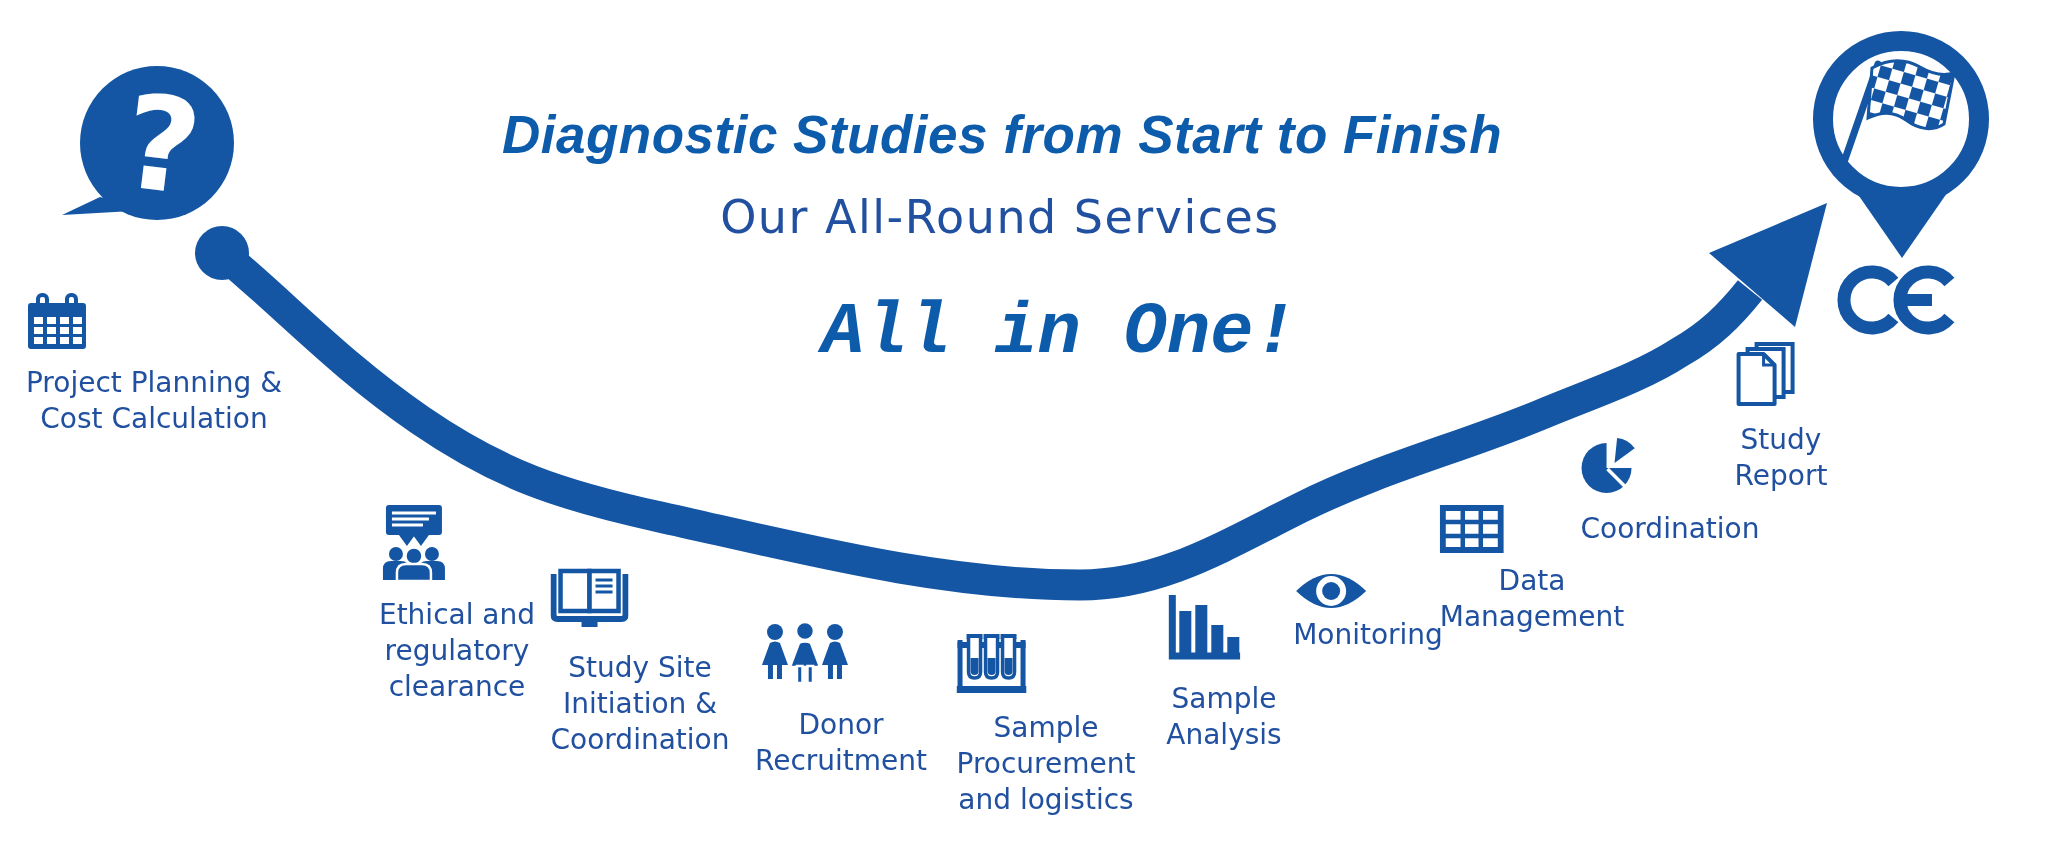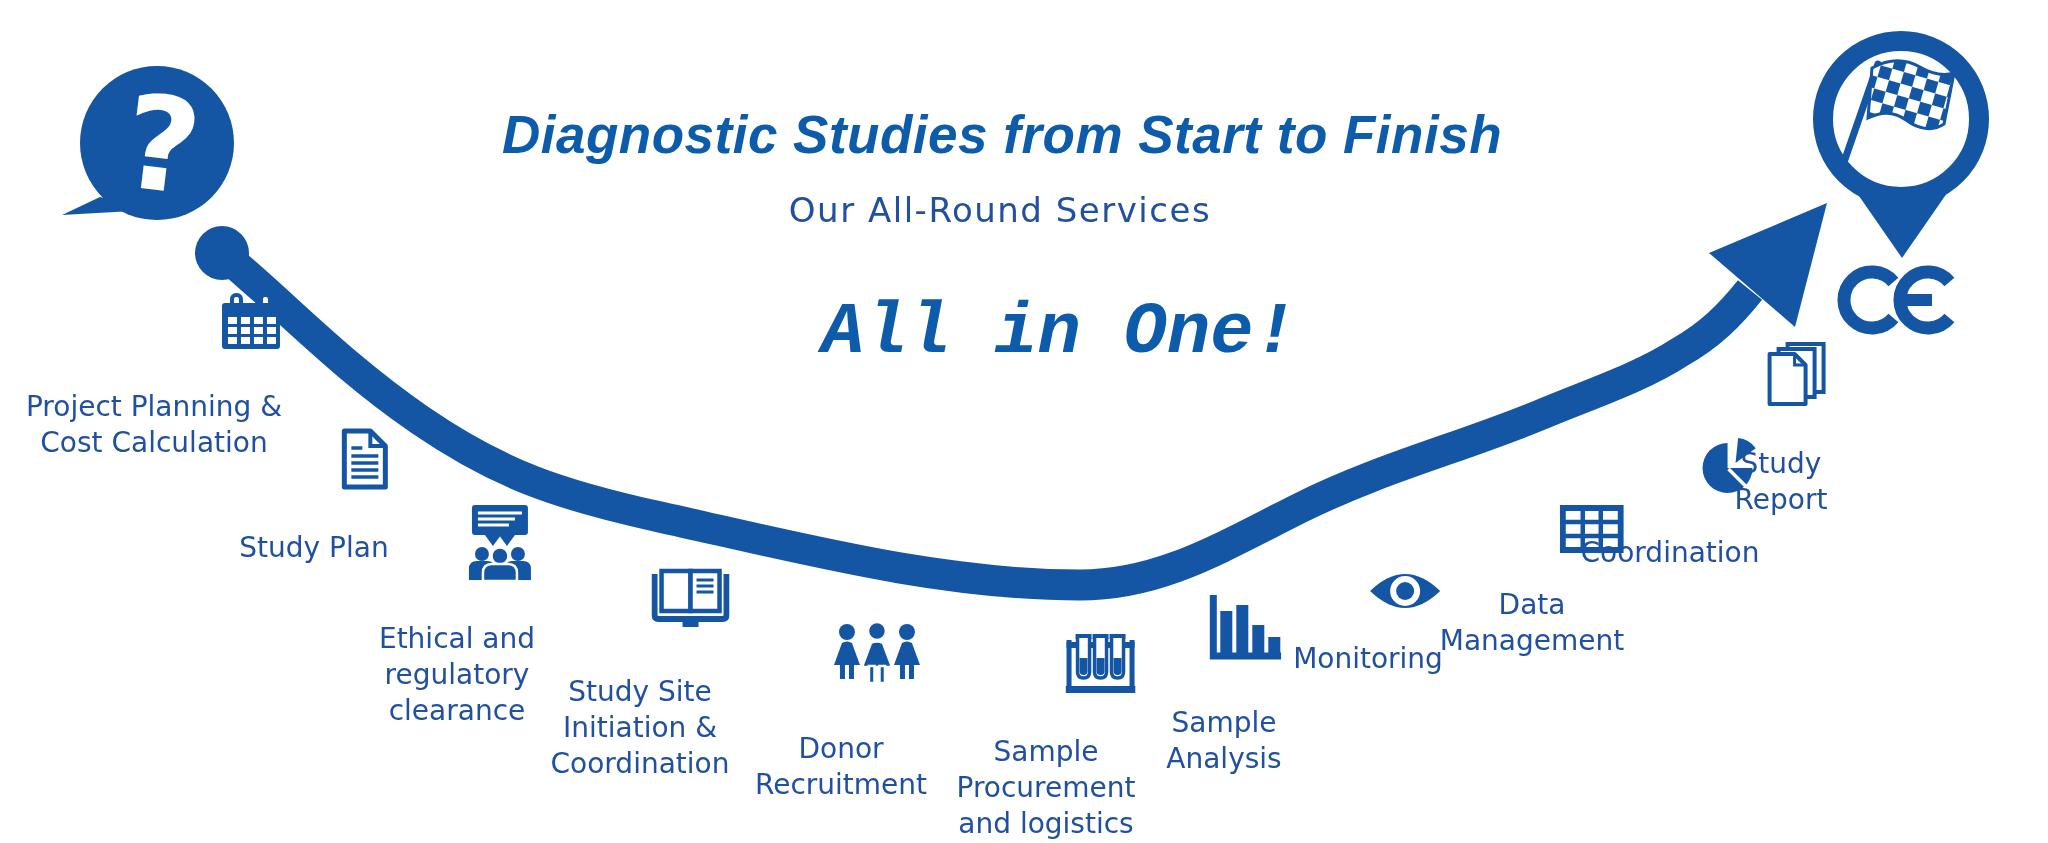--- a/index.html
+++ b/index.html
@@ -3,26 +3,26 @@
 <meta charset="utf-8">
 <style>
   html,body{margin:0;padding:0;background:#fff;}
   .canvas{position:relative;width:2048px;height:843px;overflow:hidden;background:#fff;
           font-family:"DejaVu Sans","Liberation Sans",sans-serif;}
   .bg{position:absolute;left:0;top:0;width:2048px;height:843px;}
   .title{position:absolute;left:1002px;top:104px;transform:translateX(-50%);
          font-family:"Liberation Sans",sans-serif;font-weight:bold;font-style:italic;
          font-size:53px;color:#0d5bab;white-space:nowrap;letter-spacing:.5px;text-align:right;}
   .subtitle{position:absolute;left:1000px;top:190px;transform:translateX(-50%);
-            font-size:34px;color:#20509f;white-space:nowrap;letter-spacing:1.5px;}
+            font-size:46px;color:#20509f;white-space:nowrap;letter-spacing:1.5px;}
   .tagline{position:absolute;left:1059px;top:292px;transform:translateX(-50%);
            font-family:Liberation Mono, monospace;font-weight:bold;font-style:italic;
            font-size:72px;color:#0d5bab;white-space:nowrap;}
   .svc{position:absolute;transform:translateX(-50%);display:flex;flex-direction:column;
-       align-items:flex-end;width:max-content;gap:24px;}
+       align-items:flex-start;width:max-content;}
   .lbl{white-space:pre-line;text-align:center;color:#20509f;font-size:28px;line-height:36px;}
   svg{display:block;}
 </style>
 </head>
 <body>
 
 <div class="canvas">
 
   <svg class="bg" viewBox="0 0 2048 843">
     <defs>
@@ -78,34 +78,20 @@
         <rect x="8" y="44" width="9" height="7"></rect>
           <rect x="21" y="44" width="9" height="7"></rect>
           <rect x="34" y="44" width="9" height="7"></rect>
           <rect x="47" y="44" width="9" height="7"></rect>
       </g>
     </svg>
     <div class="lbl" style="margin-top:14px">Project Planning &amp;
 Cost Calculation</div>
   </div>
 
-  <div class="svc" style="left:314px;top:428px">
-    <svg width="48" height="62" viewBox="0 0 48 62">
-      <path d="M4 3 H30 L45 18 V59 H4 Z" fill="#ffffff" stroke="#1456a4" stroke-width="5" stroke-linejoin="round"></path>
-      <path d="M30 3 V18 H45" fill="none" stroke="#1456a4" stroke-width="4"></path>
-      <g stroke="#1456a4" stroke-width="3.5">
-        <line x1="11" y1="20" x2="22" y2="20"></line>
-        <line x1="11" y1="28" x2="38" y2="28"></line>
-        <line x1="11" y1="35" x2="38" y2="35"></line>
-        <line x1="11" y1="42" x2="38" y2="42"></line>
-        <line x1="11" y1="49" x2="38" y2="49"></line>
-      </g>
-    </svg>
-    <div class="lbl" style="margin-top:16px">Study Plan</div>
-  </div>
 
   <div class="svc" style="left:457px;top:503px">
     <svg width="70" height="78" viewBox="0 0 70 78">
       <rect x="7" y="2" width="56" height="30" rx="3" fill="#1456a4"></rect>
       <polygon points="20,32 28,43 36,32" fill="#1456a4"></polygon>
       <polygon points="34,32 42,43 50,32" fill="#1456a4"></polygon>
       <g stroke="#ffffff" stroke-width="3">
         <line x1="13" y1="10" x2="57" y2="10"></line>
         <line x1="13" y1="16" x2="50" y2="16"></line>
         <line x1="13" y1="22" x2="44" y2="22"></line>

